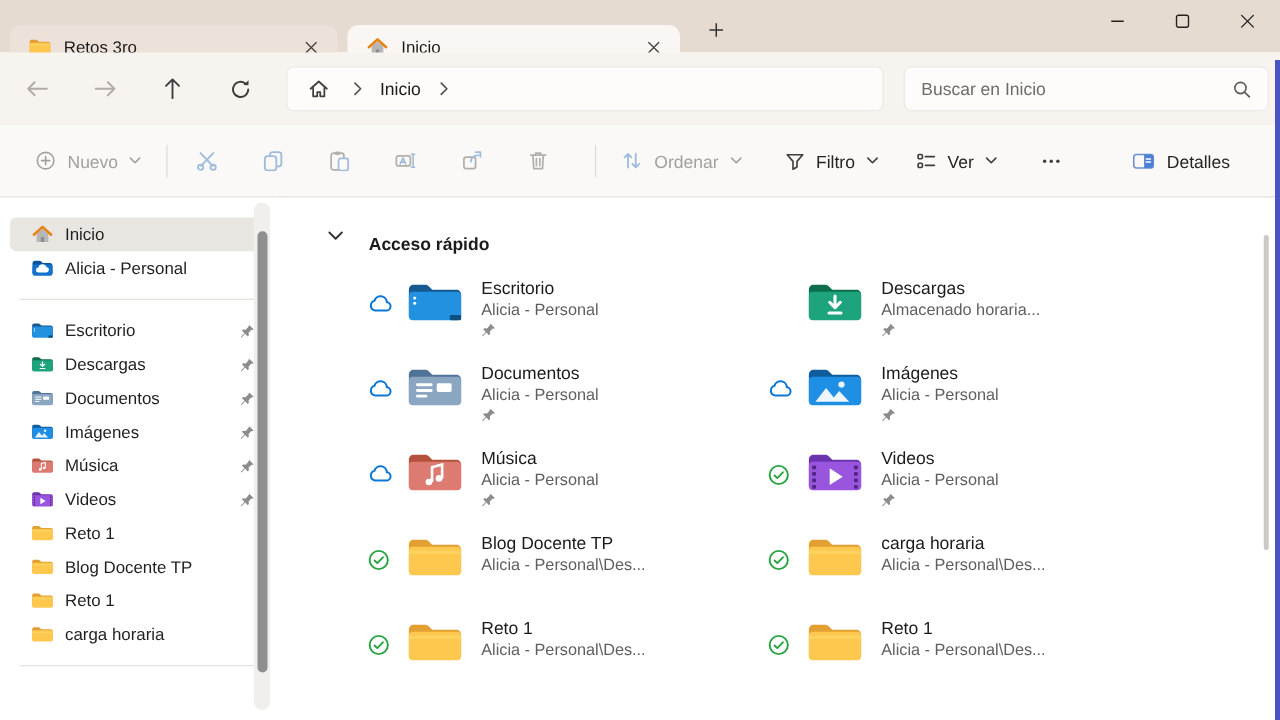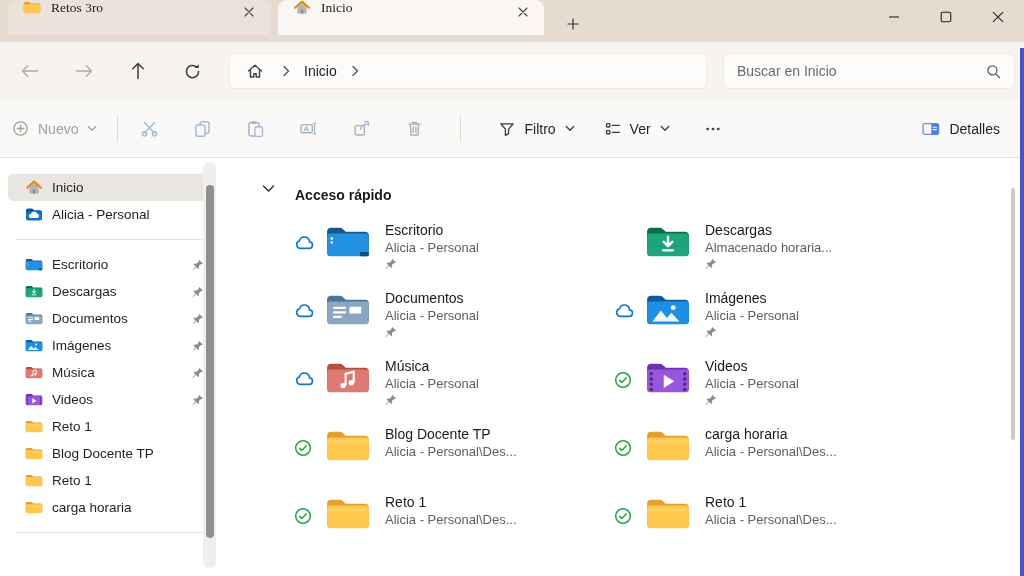--- a/index.html
+++ b/index.html
@@ -4,21 +4,21 @@
 <style>
   * { margin:0; padding:0; box-sizing:border-box; }
   html,body { width:1024px; height:576px; overflow:hidden; }
   body { font-family:"Liberation Sans", sans-serif; background:#fff; position:relative; }
   svg { display:block; }
 
   .window { position:absolute; inset:0; }
 
   
   .tabbar { position:absolute; top:0; left:0; width:1024px; height:42px; background:#e6dbd1; }
-  .tab { position:absolute; top:0; height:35px; border-radius:9px 9px 0 0; display:flex; align-items:flex-start; cursor:default;font-family:Liberation Serif, serif; }
+  .tab { position:absolute; top:20px; height:35px; border-radius:9px 9px 0 0; display:flex; align-items:center; cursor:default; }
   .tab.inactive { left:8px; width:262px; background:#ece2d9; }
   .tab.active { left:278px; width:266px; background:#faf6f3; }
   .ticon { margin-left:15px; display:flex; }
   .ticon svg { width:18px; height:15px; }
   .tlabel { margin-left:10px; font-size:13.5px; color:#1c1c1c; flex:1; white-space:nowrap; overflow:hidden; }
   .tclose { width:24px; height:24px; border-radius:5px; display:flex; align-items:center; justify-content:center; margin-right:9px; }
   .newtab { position:absolute; left:558px; top:10px; width:30px; height:28px; border-radius:5px; display:flex; align-items:center; justify-content:center; }
   .wctrls { position:absolute; right:0; top:0; display:flex; }
   .wbtn { width:52px; height:34px; display:flex; align-items:center; justify-content:center; }
 
@@ -28,21 +28,21 @@
   .nav-btn { width:34px; height:34px; margin-right:20px; border-radius:5px; display:flex; align-items:center; justify-content:center; }
   .addressbar { width:478px; height:36px; background:#fdfcfb; border:1px solid #eee9e4; border-radius:6px; display:flex; align-items:center; padding:0 12px; }
   .ab-home { display:flex; padding:0 4px; }
   .ab-chev { display:flex; padding:0 14px; }
   .ab-loc { font-size:14px; color:#1b1b1b; }
   .searchbox { margin-left:16px; width:292px; height:36px; background:#fdfcfb; border:1px solid #eee9e4; border-radius:6px; display:flex; align-items:center; padding:0 13px; }
   .search-input { flex:1; border:none; outline:none; background:transparent; font-family:"Liberation Sans",sans-serif; font-size:14px; color:#8b5cf6; }
   .search-input::placeholder { color:#6b6b6b; }
 
   
-  .toolbar { position:absolute; top:100px; left:0; width:1024px; height:58px; background:#fbf9f7; border-bottom:1px solid #e5e0da; display:flex; align-items:center; padding:0 4px; }
+  .toolbar { position:absolute; top:100px; left:0; width:1024px; height:58px; background:#fbf9f7; border-bottom:1px solid #e5e0da; display:flex; align-items:center; padding:0 20px; }
   .tb-btn { display:flex; align-items:center; gap:9px; font-size:14px; border-radius:5px; padding:7px 8px; white-space:nowrap; }
   .tb-btn.disabled { color:#a3a09c; }
   .tb-btn.dark { color:#242424; }
   .tb-div { width:1px; height:26px; background:#e0dad4; margin:0 12px; }
   .tb-ico { display:flex; }
   .tb-iconbtn { width:38px; height:36px; display:flex; align-items:center; justify-content:center; border-radius:5px; margin-right:15px; }
   .tb-right { margin-left:auto;text-align:right; }
 
   
   .sidebar { position:absolute; left:0; top:158px; width:222px; bottom:0; background:#fff; padding-top:16px; overflow:hidden; }
@@ -238,20 +238,33 @@
           <path d="M7.2 8.8c.3-2.8 2.3-4.7 5.6-4.9" fill="none" stroke="#9fbcdd" stroke-width="1.4" stroke-linecap="round"></path>
           <path d="M10.9 1.6h3.5v3.5" fill="none" stroke="#9fbcdd" stroke-width="1.4" stroke-linecap="round" stroke-linejoin="round"></path>
         </svg>
       </div>
     <div class="tb-iconbtn">
         <svg viewBox="0 0 16 16" width="17" height="17">
           <path d="M2.5 3.9h11M6.1 3.9V2.4h3.8v1.5M4.1 3.9l.6 10.2h6.6l.6-10.2M6.7 6.5v5.2M9.3 6.5v5.2" fill="none" stroke="#b3aeaa" stroke-width="1.3" stroke-linecap="round" stroke-linejoin="round"></path>
         </svg>
       </div>
     <div class="tb-div"></div>
+    <div class="tb-btn disabled">
+      <span class="tb-ico">
+          <svg viewBox="0 0 16 16" width="17" height="17">
+            <path d="M5.1 13.2V3M5.1 3L2.5 5.6M5.1 3l2.6 2.6M10.9 2.8V13M10.9 13l-2.6-2.6M10.9 13l2.6-2.6" fill="none" stroke="#9fbcdd" stroke-width="1.4" stroke-linecap="round" stroke-linejoin="round"></path>
+          </svg>
+        </span>
+      <span>Ordenar</span>
+      <span class="tb-ico">
+          <svg viewBox="0 0 10 7" width="10" height="7">
+            <path d="M1.3 1.5L5 5.2l3.7-3.7" fill="none" stroke="#a3a09c" stroke-width="1.3" stroke-linecap="round" stroke-linejoin="round"></path>
+          </svg>
+        </span>
+    </div>
     <div class="tb-btn dark" style="margin-left:18px">
       <span class="tb-ico">
           <svg viewBox="0 0 16 16" width="16" height="16">
             <path d="M1.8 2.8h12.4L9.6 8.1v4.5l-3.2 1.8V8.1z" fill="none" stroke="#3d3d3d" stroke-width="1.3" stroke-linejoin="round"></path>
           </svg>
         </span>
       <span>Filtro</span>
       <span class="tb-ico">
           <svg viewBox="0 0 10 7" width="10" height="7">
             <path d="M1.3 1.5L5 5.2l3.7-3.7" fill="none" stroke="#3d3d3d" stroke-width="1.3" stroke-linecap="round" stroke-linejoin="round"></path>

